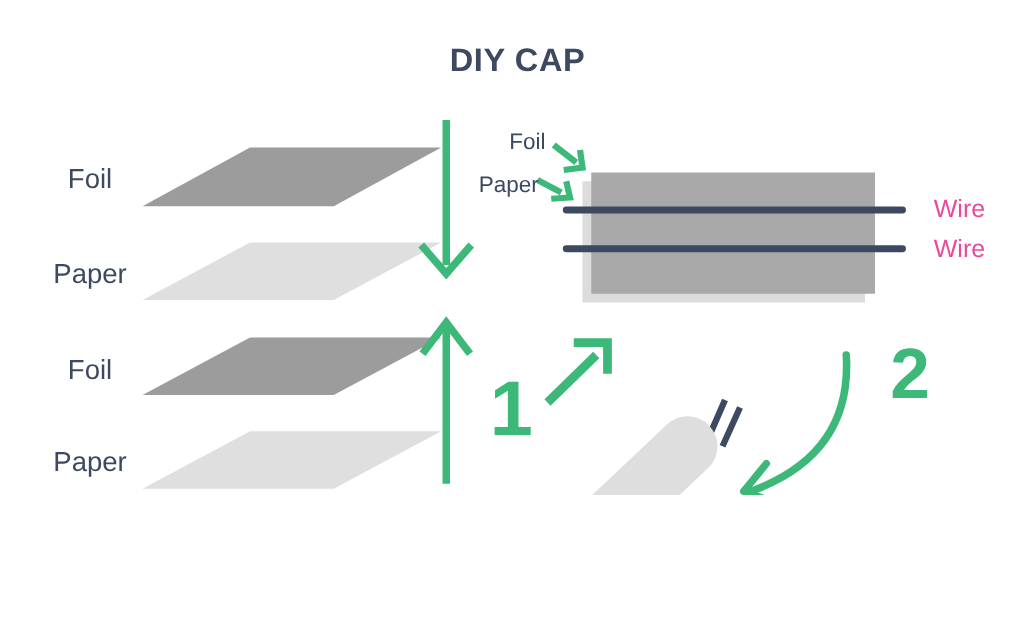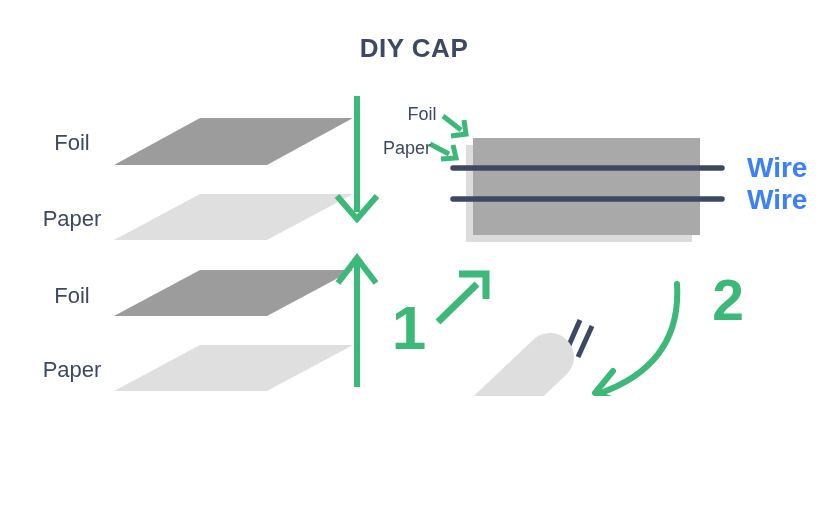--- a/index.html
+++ b/index.html
@@ -25,23 +25,23 @@
     color:#3C4961;
     font-weight:bold;
     font-size:26px;
     letter-spacing:0.5px;
     white-space:nowrap;
   }
   .side-label{font-size:22px;}
   .callout-label{font-size:18px;}
   .wire-label{
     position:absolute;
-    color:#3b82f6;
-    font-weight:bold;
-    font-size:28px;
+    color:#ec4899;
+    font-weight:normal;
+    font-size:20px;
     transform:translateY(-50%);
     white-space:nowrap;
   }
   .step-num{
     position:absolute;
     color:#3CB878;
     font-weight:bold;
     transform:translate(-50%,-50%);
     line-height:1;
   }

